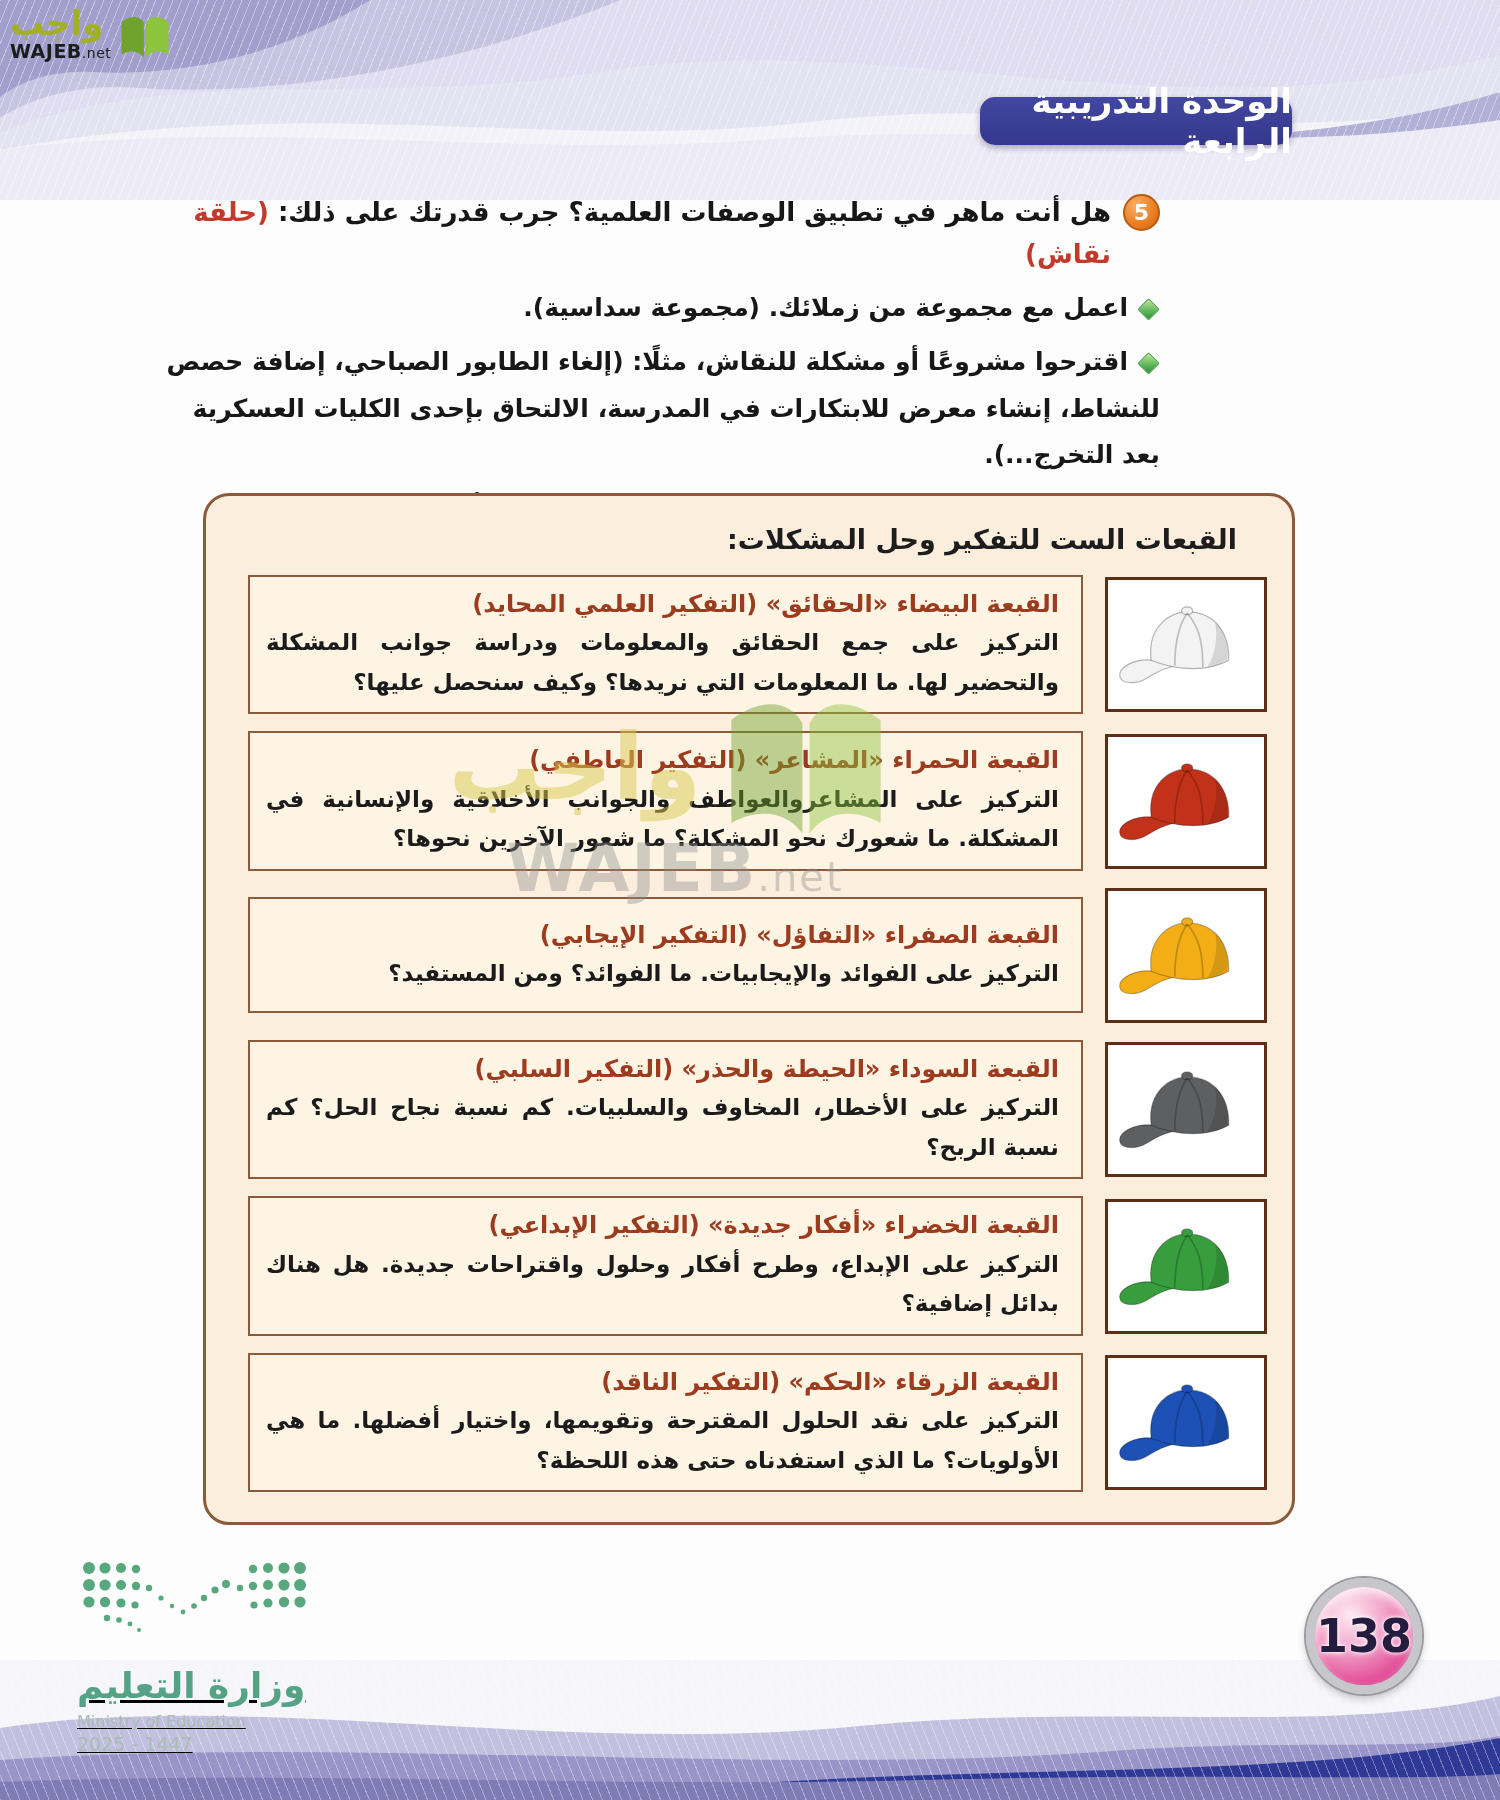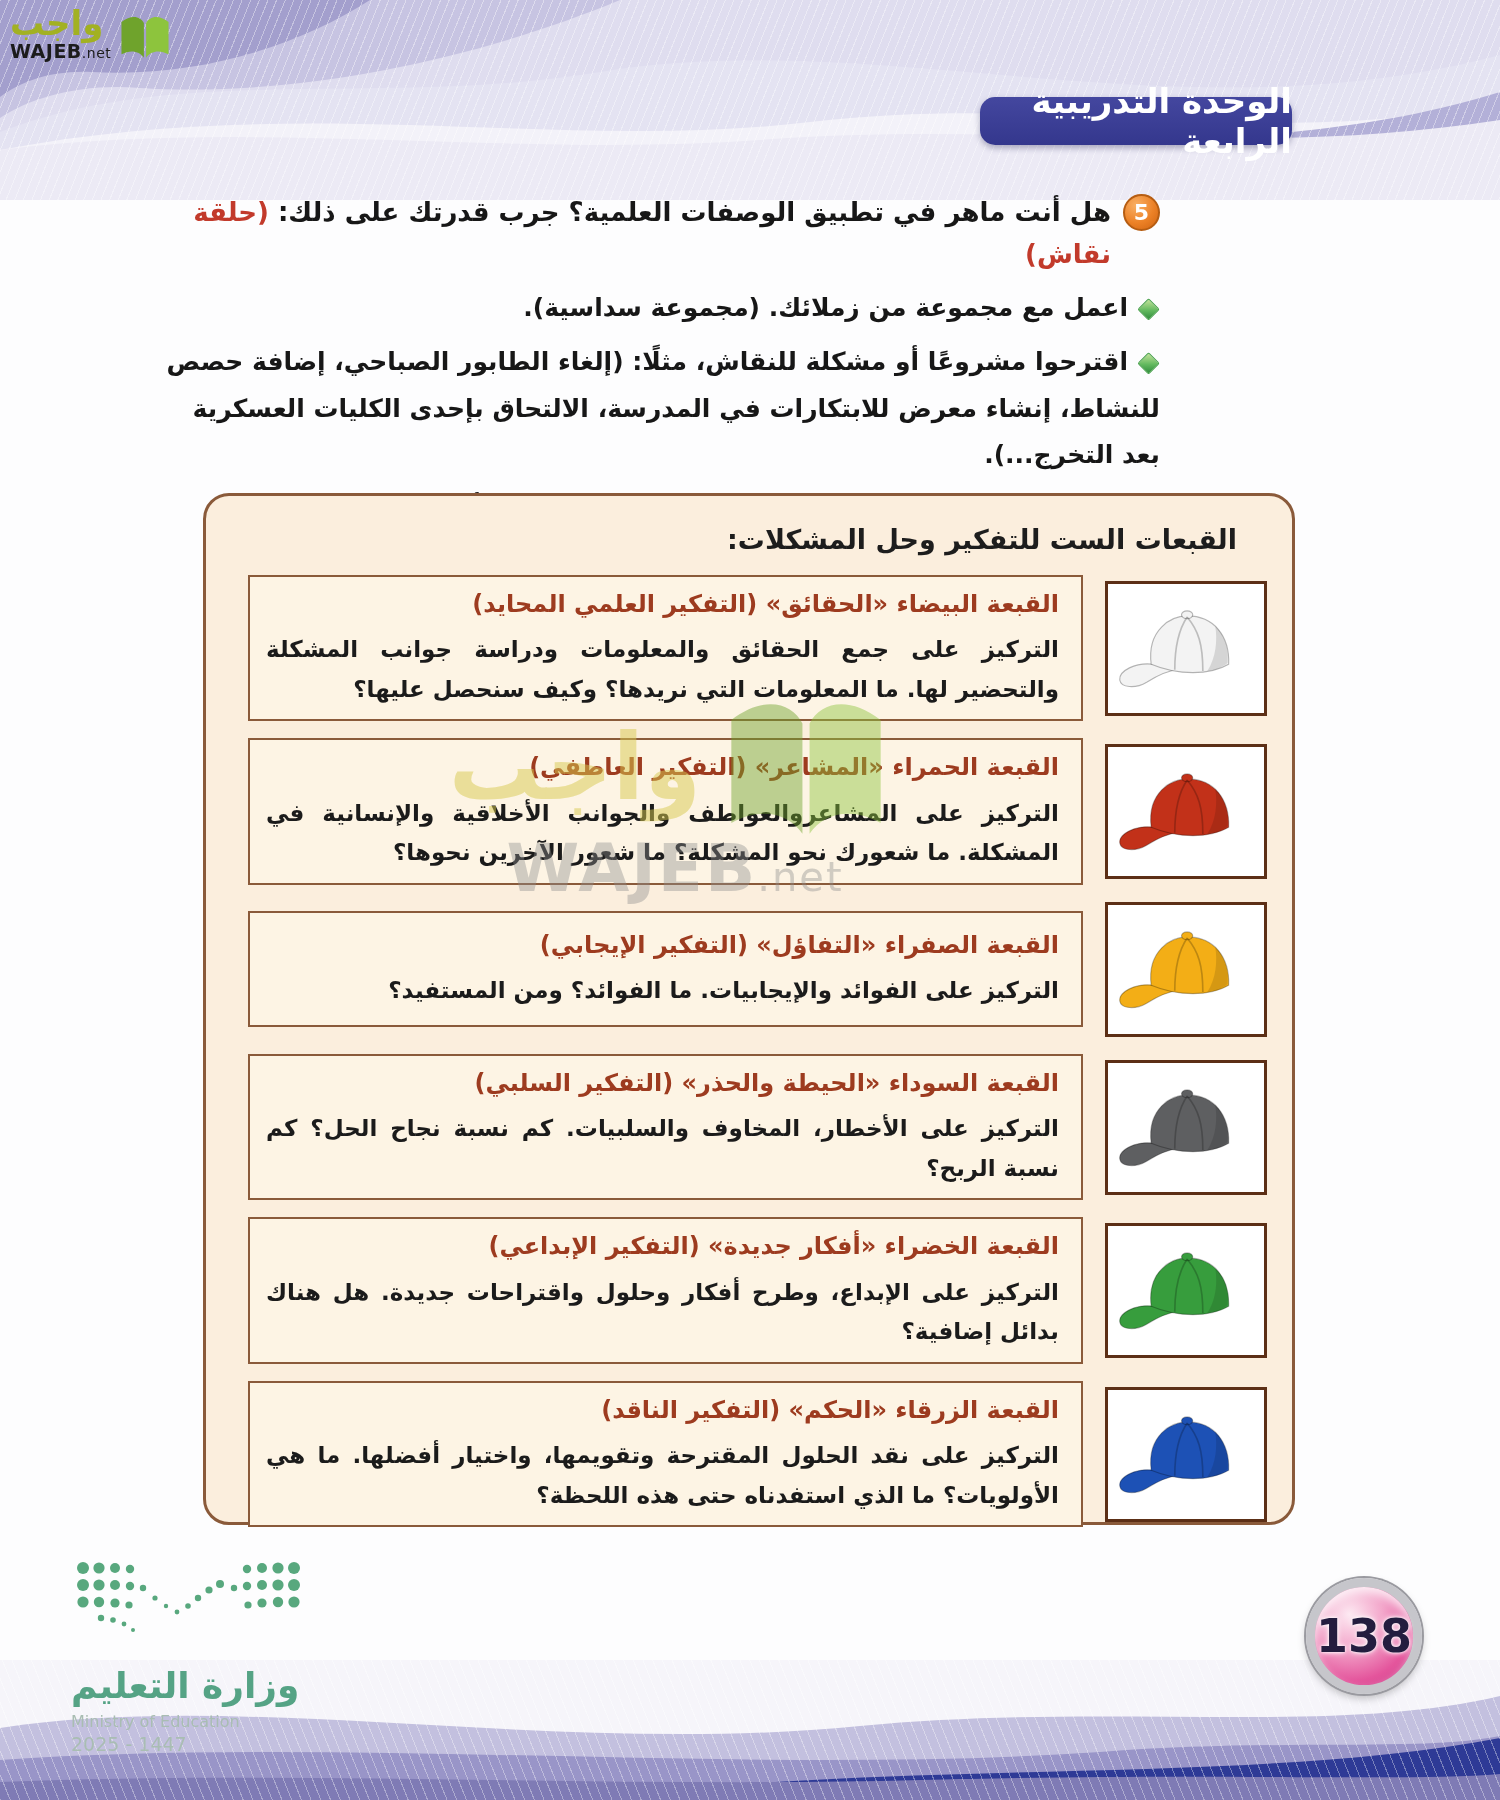--- a/index.html
+++ b/index.html
@@ -69,35 +69,35 @@
   .hat-rows { display:flex; flex-direction:column; gap:17px; }
   .hat-row { display:flex; align-items:center; gap:22px; }
   .hat-frame {
     flex:0 0 162px; height:135px; background:#fff;
     border:3px solid #5c2f16; padding:5px;
     display:flex; align-items:center; justify-content:center;
   }
   .hat-frame svg { width:100%; height:100%; }
   .hat-textbox {
     flex:1; min-height:116px; background:#fdf4e4; border:2px solid #8a5a3a;
-    padding:8px 22px 10px 16px; display:flex; flex-direction:column; justify-content:center;gap:7px;
+    padding:8px 22px 10px 16px; display:flex; flex-direction:column; justify-content:center;
   }
   .hat-row-title { font-size:24px; font-weight:700; color:#9d3b1f; line-height:1.6; }
   .hat-row-body { font-size:23px; font-weight:700; color:#1b1b1b; line-height:1.72; text-align:justify; }
 
   
   .watermark { position:absolute; top:688px; left:425px; width:500px; z-index:3; pointer-events:none; direction:ltr; text-align:center; }
   .wm-top { display:flex; align-items:center; justify-content:center; gap:10px; }
   .wm-ar { font-size:92px; font-weight:700; color:#d8ca50; opacity:.5; line-height:1; }
   .wm-book { width:190px; height:160px; opacity:.45; }
   .wm-en { font-size:66px; font-weight:700; color:#8f8f8f; opacity:.4; letter-spacing:2px; margin-top:-18px; }
   .wm-en .suffix { font-size:40px; font-weight:400; }
 
   
-  .ministry { position:absolute; left:71px; top:1556px; z-index:4; direction:ltr; text-align:left; width:280px; }
+  .ministry { position:absolute; left:77px; top:1556px; z-index:4; direction:ltr; text-align:left; width:280px;text-decoration:underline; }
   .ministry svg { width:235px; height:95px; display:block; }
   .ministry-ar { font-size:36px; font-weight:700; color:#55a385; margin-top:14px; letter-spacing:1px; }
   .ministry-en { font-size:16px; color:#a9bdb3; font-weight:400; margin-top:6px; }
   .ministry-years { font-size:19px; color:#a9bdb3; margin-top:2px; }
 
   .page-badge {
     position:absolute; right:78px; top:1578px; z-index:5;
     width:116px; height:116px; border-radius:50%;
     background:radial-gradient(circle at 35% 28%, #fde9f2, #f3a7cb 35%, #e4559c 70%, #c93b88);
     border:9px solid #c6c6cb;

